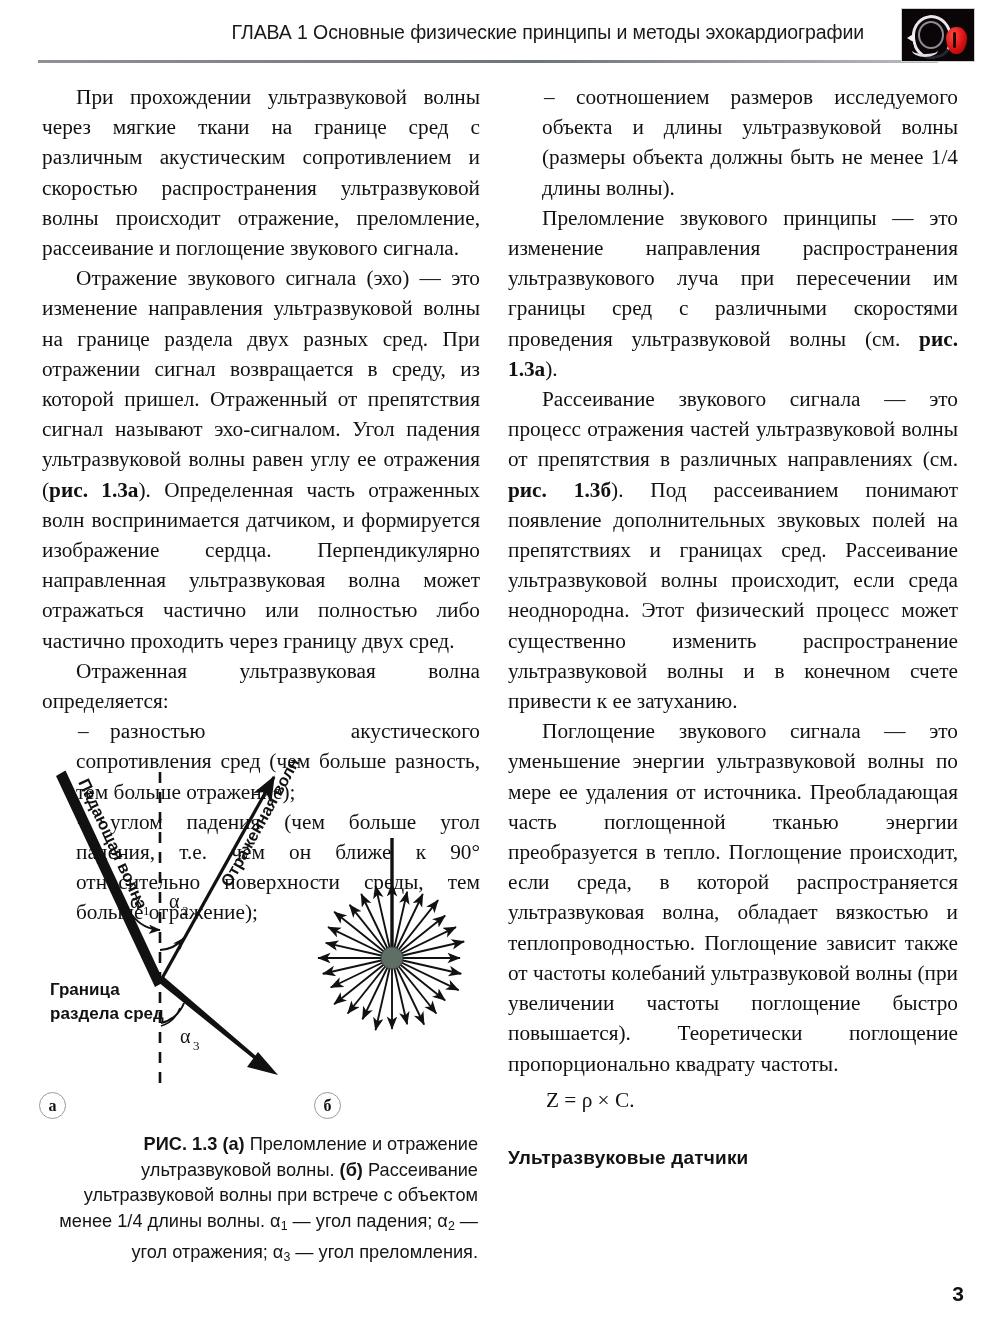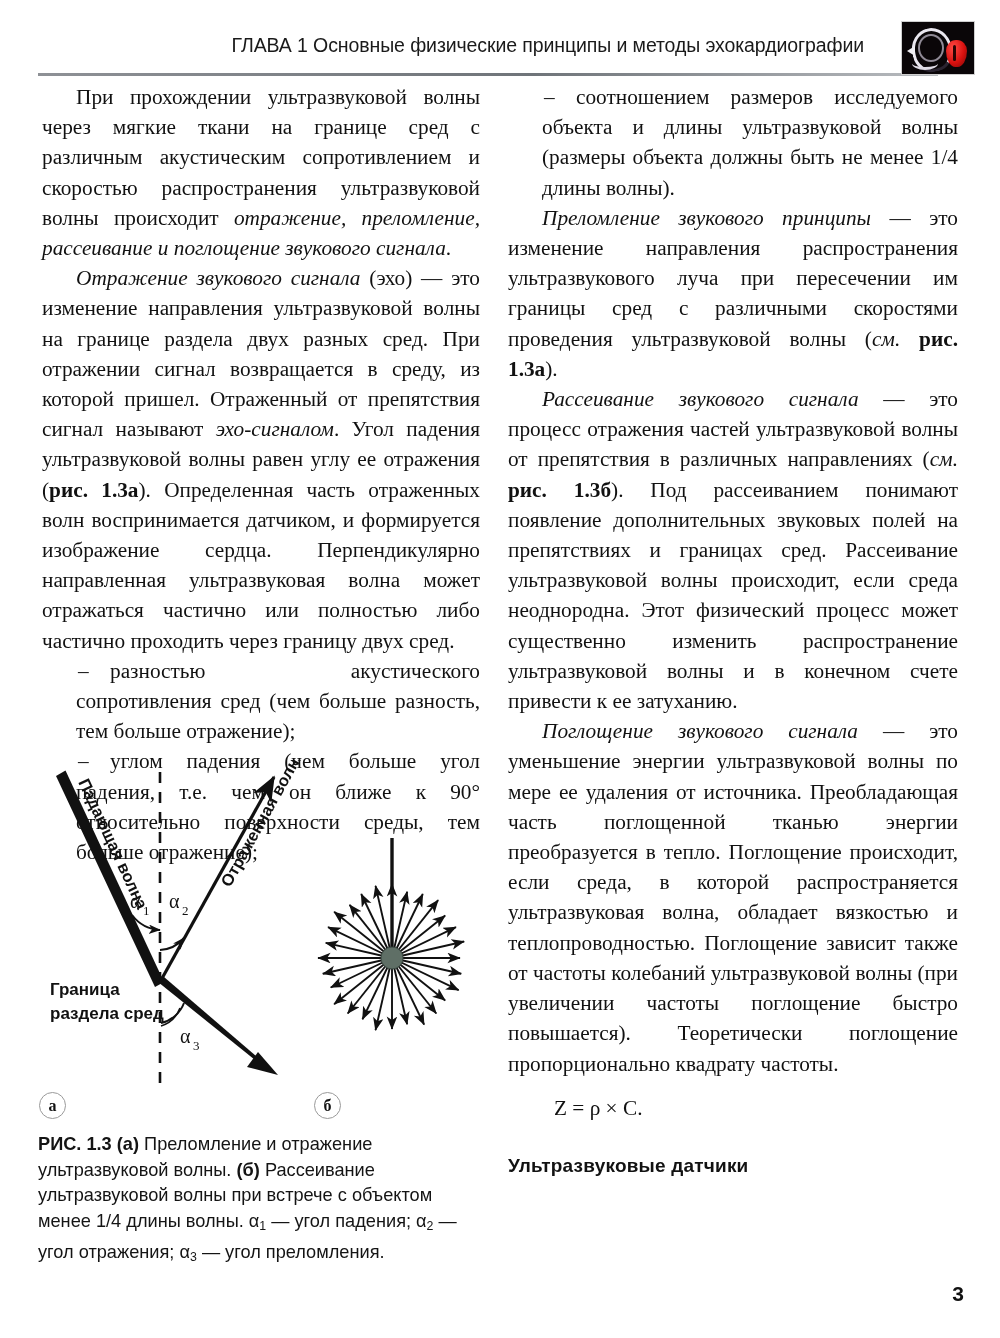--- a/index.html
+++ b/index.html
@@ -15,21 +15,20 @@
     color: #111111;
     overflow: hidden;
   }
 
   
   .header {
     position: absolute;
     left: 0; top: 0;
     width: 1000px;
     height: 72px;
-    margin-top: 13px;
   }
   .header-title {
     position: absolute;
     right: 136px;
     top: 32px;
     transform: translateY(-50%);
     font-family: "Liberation Sans", sans-serif;
     font-size: 19.5px;
     letter-spacing: -0.1px;
     color: #1a1a1a;
@@ -113,38 +112,38 @@
   }
   .col-left  { left: 42px; }
   .col-right { left: 508px; width: 450px; }
 
   p.para {
     margin: 0;
     text-indent: 34px;
     hyphens: manual;
   }
 
-  .it { font-style: italic; }
+  .it { }
   .bd { font-weight: bold; }
 
   
   .dash-item {
     position: relative;
     margin: 0;
     padding-left: 34px;
     text-indent: 0;
     text-align: justify;
   }
   .dash-item .dash {
     position: absolute;
     left: 2px;
     top: 0;
   }
   .formula {
-    margin: 12px;
+    margin: 4px;
     text-indent: 34px;
     font-size: 21.3px;
     line-height: 34px;
   }
 
   h2.section-head {
     font-family: "Liberation Sans", sans-serif;
     font-size: 19px;
     font-weight: bold;
     letter-spacing: .2px;
@@ -188,21 +187,21 @@
   .ab-b { left: 280px; top: 0; }
 
   .fig-caption {
     position: absolute;
     left: 38px;
     top: 1132px;
     width: 440px;
     font-family: "Liberation Sans", sans-serif;
     font-size: 18.2px;
     line-height: 25.6px;
-    text-align: left;
+    text-align: right;
     color: #141414;
   }
   .fig-caption .bd { font-weight: bold; }
 
   .page-number {
     position: absolute;
     right: 36px;
     bottom: 32px;
     font-family: "Liberation Sans", sans-serif;
     font-size: 21px;
@@ -224,20 +223,21 @@
     <div class="logo-arrow"></div>
     <div class="logo-tail"></div>
     <div class="logo-heart"></div>
   </div>
 </div>
 
 <div class="col col-left">
   <div id="left-paras">
       <p class="para">При прохождении ультразвуковой волны через мягкие ткани на границе сред с различным акустическим сопротивлением и скоростью распространения ультразвуковой волны происходит <span class="it">отражение, преломление, рассеивание и поглощение звукового сигнала</span>.</p>
       <p class="para"><span class="it">Отражение звукового сигнала</span> (эхо) — это изменение направления ультразвуковой волны на границе раздела двух разных сред. При отражении сигнал возвращается в среду, из которой пришел. Отраженный от препятствия сигнал называют <span class="it">эхо-сигналом</span>. Угол падения ультразвуковой волны равен углу ее отражения (<span class="bd">рис. 1.3а</span>). Определенная часть отраженных волн воспринимается датчиком, и формируется изображение сердца. Перпендикулярно направленная ультразвуковая волна может отражаться частично или полностью либо частично проходить через границу двух сред.</p>
+      <p class="para">Отраженная ультразвуковая волна определяется:</p>
     </div>
   <div id="left-dashes">
       <p class="para dash-item"><span class="dash">–</span>разностью акустического сопротивления сред (чем больше разность, тем больше отражение);</p>
       <p class="para dash-item"><span class="dash">–</span>углом падения (чем больше угол падения, т.е. чем он ближе к 90° относительно поверхности среды, тем больше отражение);</p>
     </div>
 </div>
 
 <div class="col col-right">
   <div id="right-dashes">
       <p class="para dash-item"><span class="dash">–</span>соотношением размеров исследуемого объекта и длины ультразвуковой волны (размеры объекта должны быть не менее 1/4 длины волны).</p>

